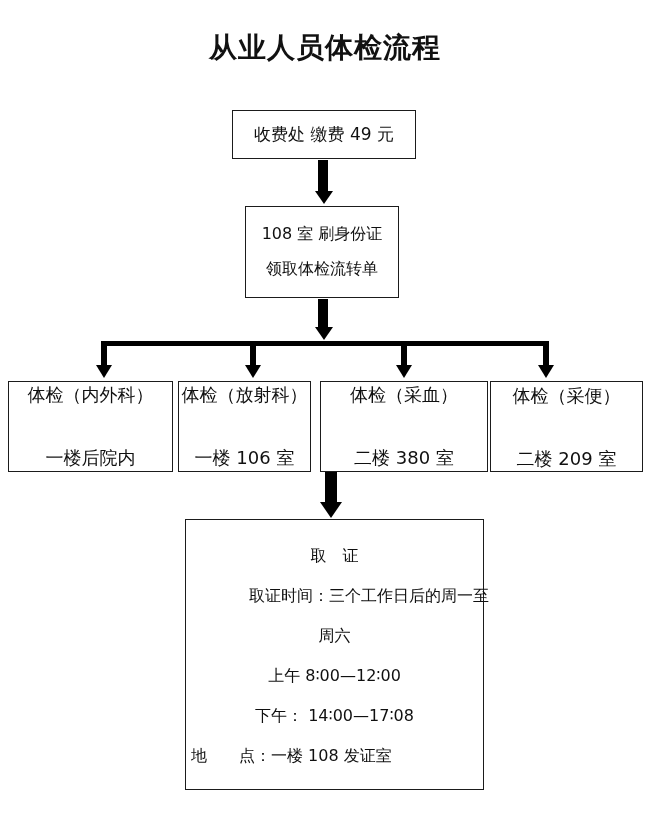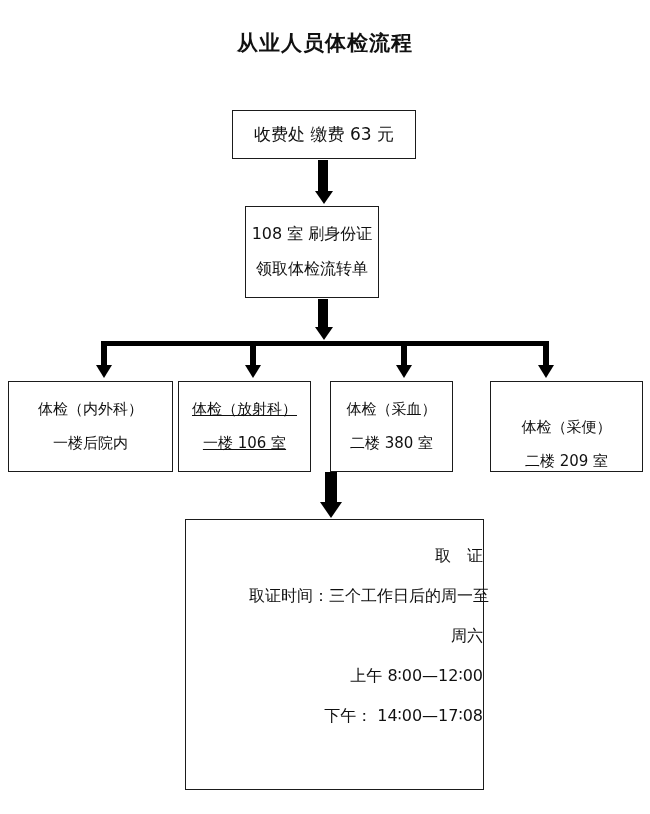--- a/index.html
+++ b/index.html
@@ -21,21 +21,21 @@
 
   
   .title {
     position: absolute;
     left: 0;
     top: 29px;
     width: 650px;
     text-align: center;
     font-family: "DejaVu Serif", "Liberation Serif", serif;
     font-weight: bold;
-    font-size: 21px;
+    font-size: 28px;
     letter-spacing: 1px;
     color: #111111;
   }
 
   
   .node {
     position: absolute;
     border: 1.5px solid #1b1b1b;
     background: #ffffff;
     box-sizing: border-box;
@@ -58,52 +58,53 @@
     top: 110px;
     width: 184px;
     height: 49px;
     font-size: 17px;
   }
 
   
   #node-room108 {
     left: 245px;
     top: 206px;
-    width: 134px;
+    width: 154px;
     height: 92px;
     font-size: 16px;
   }
   #node-room108 .line + .line { margin-top: 14px; }
 
   
   .exam {
     top: 381px;
     height: 91px;
-    font-size: 15px;
+    font-size: 18px;
+    gap: 24px;
   }
   .exam .line + .line { margin-top: 15px; }
   #exam-0 { left: 8px;   width: 165px; }
-  #exam-1 { left: 178px; width: 133px; text-decoration: underline; }
-  #exam-2 { left: 330px; width: 123px; }
+  #exam-1 { left: 178px; width: 133px; }
+  #exam-2 { left: 320px; width: 168px; }
   #exam-3 { left: 490px; width: 153px; justify-content: flex-end; }
 
   
   #node-cert {
     left: 185px;
     top: 519px;
     width: 299px;
     height: 271px;
     font-size: 16px;
     justify-content: flex-start;
     padding-top: 18px;
   }
   #node-cert .cert-line {
     display: block;
     width: 100%;
-    text-align: right;
+    text-align: center;
     white-space: nowrap;
     margin-top: 19px;
   }
   #node-cert .cert-line.first { margin-top: 8px; }
   #node-cert .cert-line.wide {
     text-align: right;
     padding-left: 12px;
   }
   #node-cert .cert-line.place {
     text-align: left;
@@ -187,21 +188,21 @@
   }
 </style>
 </head>
 <body>
 
 <div id="page">
 
   <div class="title">从业人员体检流程</div>
 
   <div class="node" id="node-fee">
-    <span class="line">收费处  缴费 63 元</span>
+    <span class="line">收费处  缴费 49 元</span>
   </div>
 
   <div class="arrow" id="arrow-fee-to-108">
     <span class="shaft"></span>
     <span class="head"></span>
   </div>
 
   <div class="node" id="node-room108">
     <span class="line">108 室  刷身份证</span>
     <span class="line">领取体检流转单</span>
@@ -252,15 +253,16 @@
     <span class="shaft"></span>
     <span class="head"></span>
   </div>
 
   <div class="node" id="node-cert">
     <span class="cert-line first">取　证</span>
     <span class="cert-line wide">取证时间：三个工作日后的周一至</span>
     <span class="cert-line">周六</span>
     <span class="cert-line">上午 8∶00—12∶00</span>
     <span class="cert-line">下午： 14∶00—17∶08</span>
+    <span class="cert-line place">地　　点：一楼 108 发证室</span>
   </div>
 
 </div>
 
 </body></html>

